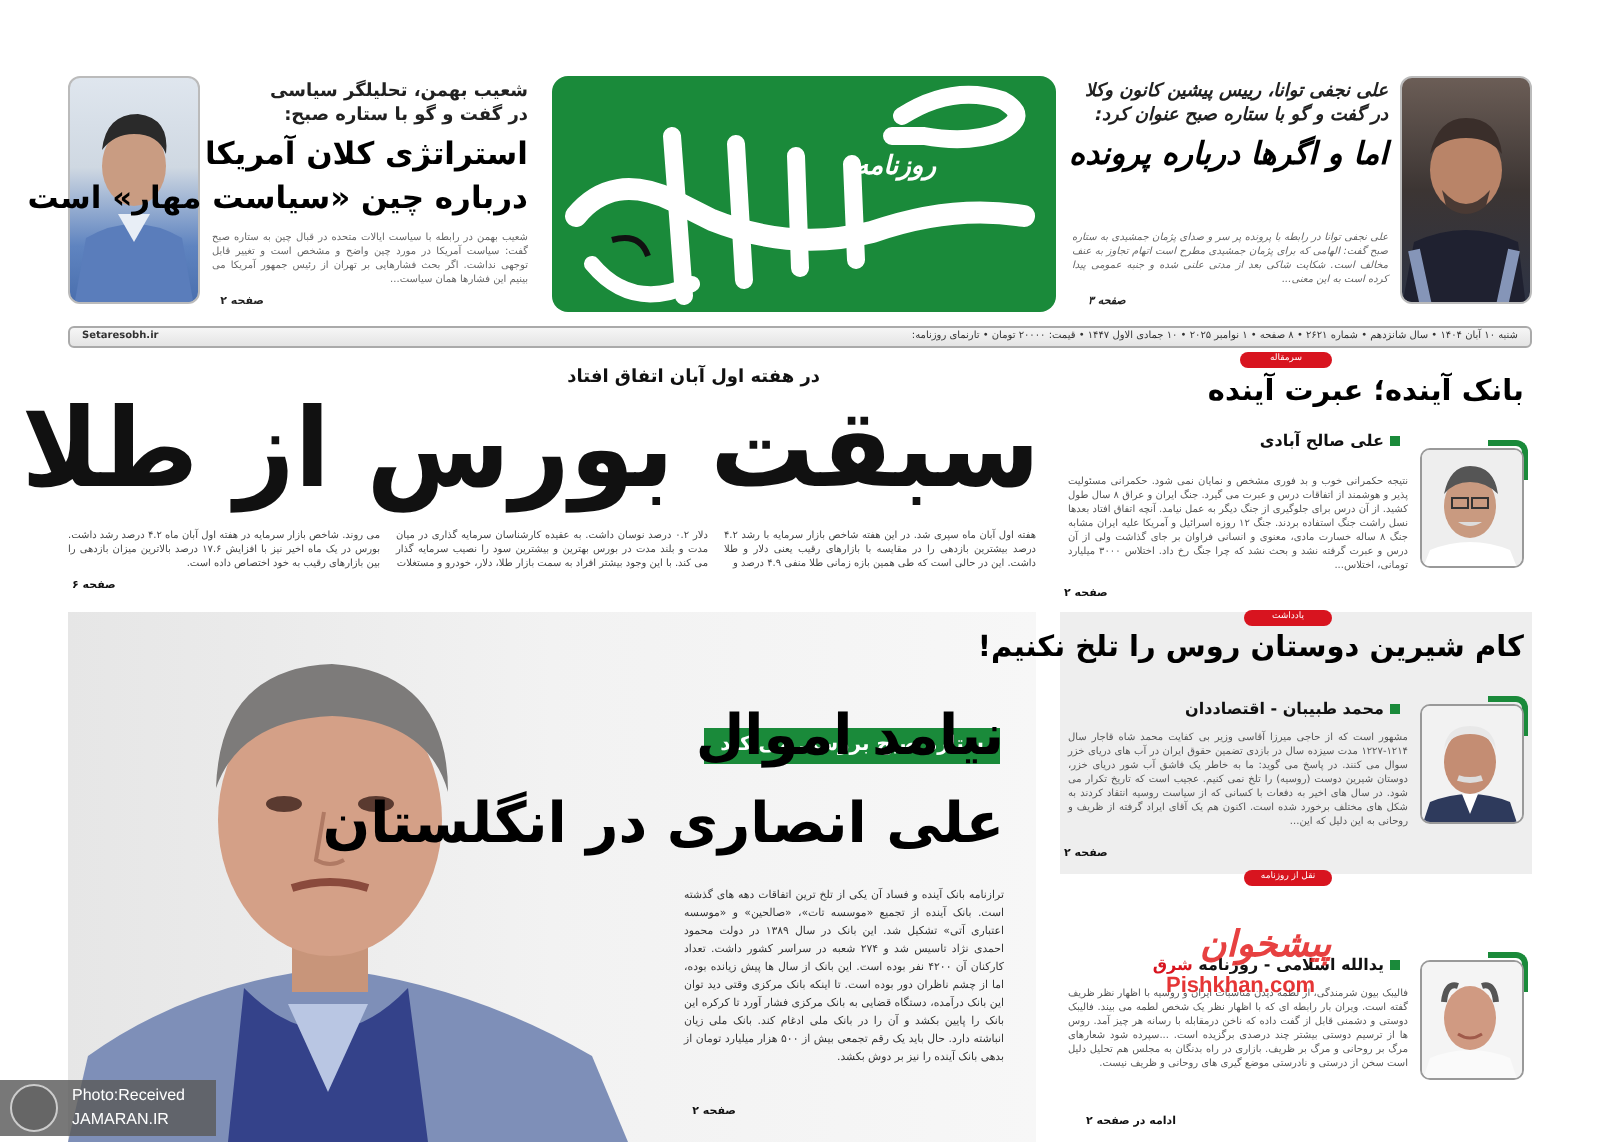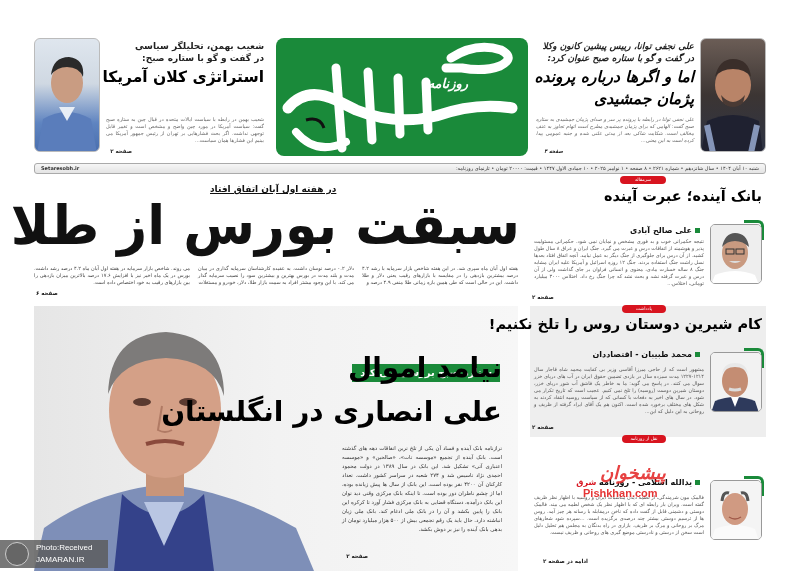--- a/index.html
+++ b/index.html
@@ -19,21 +19,21 @@
   .masthead .logo { position: absolute; left: 0; top: 0; width: 100%; height: 100%; }
   .masthead .ruznameh { position: absolute; right: 60px; top: 38px; color: #fff; font-size: 13px; font-weight: bold; font-style: italic; }
 
   
   .datebar { position: absolute; left: 34px; top: 163px; width: 732px; height: 11px; border: 1px solid #aaa; border-radius: 3px; background: linear-gradient(#f6f6f6, #e4e4e4); font-size: 5px; line-height: 9px; color: #333; padding: 0 6px; white-space: nowrap; overflow: hidden; }
   .datebar .site { position: absolute; left: 6px; top: 0; font-weight: bold; direction: ltr; }
 
   .redtag { position: absolute; height: 8px; background: #d8141f; border-radius: 4px; color: #fff; font-size: 4.5px; line-height: 8px; text-align: center; }
 
   
-  .kicker-main { position: absolute; left: 210px; top: 184px; width: 200px; text-align: left; font-size: 9px; font-weight: bold; text-decoration: underline; }
+  .kicker-main { position: absolute; left: 210px; top: 184px; width: 200px; text-align: right; font-size: 9px; font-weight: bold; }
   .headline-main { position: absolute; left: 30px; top: 192px; width: 490px; text-align: center; font-size: 52px; font-weight: bold; line-height: 66px; letter-spacing: -1px; white-space: nowrap; transform: scaleY(1.05); }
   .cols3 { position: absolute; left: 34px; top: 265px; width: 484px; display: flex; gap: 8px; }
   .cols3 .col { flex: 1; font-size: 5px; line-height: 7px; color: #444; text-align: justify; }
   .pageref-main { position: absolute; left: 36px; top: 290px; font-size: 5.5px; font-weight: bold; }
 
   
   .lead { position: absolute; left: 34px; top: 306px; width: 484px; height: 265px; background: linear-gradient(90deg, #e6e6e6 0%, #f2f2f2 50%, #f7f7f7 100%); overflow: hidden; }
   .lead .man { position: absolute; left: 0; top: 0; }
   .lead .green-label { position: absolute; right: 18px; top: 14px; background: #1a8a3a; color: #fff; font-size: 10px; font-weight: bold; padding: 2px 8px; line-height: 14px; margin-top: 44px; }
   .lead .title { position: absolute; right: 16px; top: 40px; text-align: right; font-size: 28px; font-weight: bold; line-height: 44px; color: #000; white-space: nowrap; }
@@ -70,20 +70,21 @@
       <path d="M4 114 L10 80 Q34 66 58 80 L64 114Z" fill="#5a7dbb"></path>
       <path d="M26 68 L34 82 L42 68Z" fill="#e8eef6"></path>
     </svg>
   </div>
   <div class="kicker" style="right:0; top:2px; width:158px;">
     <div>شعیب بهمن، تحلیلگر سیاسی</div>
     <div>در گفت و گو با ستاره صبح:</div>
   </div>
   <div class="headline" style="right:0; top:28px;">
     <div>استراتژی کلان آمریکا</div>
+    <div>درباره چین «سیاست مهار» است</div>
   </div>
   <div class="body" style="right:0; top:78px; width:158px;">شعیب بهمن در رابطه با سیاست ایالات متحده در قبال چین به ستاره صبح گفت: سیاست آمریکا در مورد چین واضح و مشخص است و تغییر قابل توجهی نداشت. اگر بحث فشارهایی بر تهران از رئیس جمهور آمریکا می بینیم این فشارها همان سیاست...</div>
   <div class="pageref" style="right:132px; top:110px;">صفحه ۲</div>
 </div>
 
 <div class="masthead">
   <svg class="logo" viewBox="0 0 252 118">
     <path d="M175 20 Q200 4 225 12 Q240 20 224 28 Q208 34 186 30 L170 30" stroke="#fff" stroke-width="9" fill="none" stroke-linecap="round"></path>
     <path d="M12 70 Q30 48 60 62 L80 72 Q120 88 160 78 Q200 64 236 70" stroke="#fff" stroke-width="11" fill="none" stroke-linecap="round"></path>
     <path d="M60 30 L66 110 M92 34 L96 102 M122 40 L124 96 M150 44 L152 92" stroke="#fff" stroke-width="9" stroke-linecap="round"></path>
@@ -102,21 +103,20 @@
       <path d="M2 114 L8 82 Q34 70 60 82 L64 114Z" fill="#1f2130"></path>
       <path d="M8 86 L14 114 M58 86 L52 114" stroke="#8595b8" stroke-width="6"></path>
     </svg>
   </div>
   <div class="kicker" style="right:72px; top:2px; width:158px;">
     <div>علی نجفی توانا، رییس پیشین کانون وکلا</div>
     <div>در گفت و گو با ستاره صبح عنوان کرد:</div>
   </div>
   <div class="headline" style="right:72px; top:28px;">
     <div>اما و اگرها درباره پرونده</div>
-    <div>پژمان جمشیدی</div>
   </div>
   <div class="body" style="right:72px; top:78px; width:158px;">علی نجفی توانا در رابطه با پرونده پر سر و صدای پژمان جمشیدی به ستاره صبح گفت: الهامی که برای پژمان جمشیدی مطرح است اتهام تجاوز به عنف مخالف است. شکایت شاکی بعد از مدتی علنی شده و جنبه عمومی پیدا کرده است به این معنی...</div>
   <div class="pageref" style="left:8px; top:110px;">صفحه ۳</div>
 </div>
 
 <div class="datebar">
   <span>شنبه ۱۰ آبان ۱۴۰۴ • سال شانزدهم • شماره ۲۶۲۱ • ۸ صفحه • ۱ نوامبر ۲۰۲۵ • ۱۰ جمادی الاول ۱۴۴۷ • قیمت: ۲۰۰۰۰ تومان • تارنمای روزنامه:</span>
   <span class="site">Setaresobh.ir</span>
 </div>
 
@@ -161,21 +161,21 @@
     <svg width="52" height="60" viewBox="0 0 52 60">
       <rect width="52" height="60" fill="#eeeeee"></rect>
       <ellipse cx="26" cy="28" rx="13" ry="16" fill="#c99a80"></ellipse>
       <path d="M13 22 Q16 8 26 8 Q38 8 40 22 Q34 16 26 16 Q18 16 13 22Z" fill="#555"></path>
       <rect x="17" y="24" width="8" height="5" fill="none" stroke="#333" stroke-width="1"></rect>
       <rect x="27" y="24" width="8" height="5" fill="none" stroke="#333" stroke-width="1"></rect>
       <path d="M20 36 Q26 40 32 36" fill="#ddd"></path>
       <path d="M2 60 L6 50 Q26 42 46 50 L50 60Z" fill="#fff"></path>
     </svg>
   </div>
-  <div class="author" style="top:46px;"><span class="sq"></span><span>علی صالح آبادی</span></div>
+  <div class="author" style="top:36px;"><span class="sq"></span><span>علی صالح آبادی</span></div>
   <div class="body" style="top:58px;">نتیجه حکمرانی خوب و بد فوری مشخص و نمایان نمی شود. حکمرانی مسئولیت پذیر و هوشمند از اتفاقات درس و عبرت می گیرد. جنگ ایران و عراق ۸ سال طول کشید. از آن درس برای جلوگیری از جنگ دیگر به عمل نیامد. آنچه اتفاق افتاد بعدها نسل راشت جنگ استفاده بردند. جنگ ۱۲ روزه اسرائیل و آمریکا علیه ایران مشابه جنگ ۸ ساله خسارت مادی، معنوی و انسانی فراوان بر جای گذاشت ولی از آن درس و عبرت گرفته نشد و بحث نشد که چرا جنگ رخ داد. اختلاس ۳۰۰۰ میلیارد تومانی، اختلاس...</div>
   <div class="pageref" style="top:114px;">صفحه ۲</div>
 </div>
 
 <div class="redtag" style="left:622px; top:305px; width:44px;">یادداشت</div>
 <div class="rcol" style="top:310px; height:126px;">
   <div class="hl" style="top:6px;">کام شیرین دوستان روس را تلخ نکنیم!</div>
   <div class="portrait-frame" style="top:38px;"></div>
   <div class="portrait" style="top:42px;">
     <svg width="52" height="60" viewBox="0 0 52 60">

